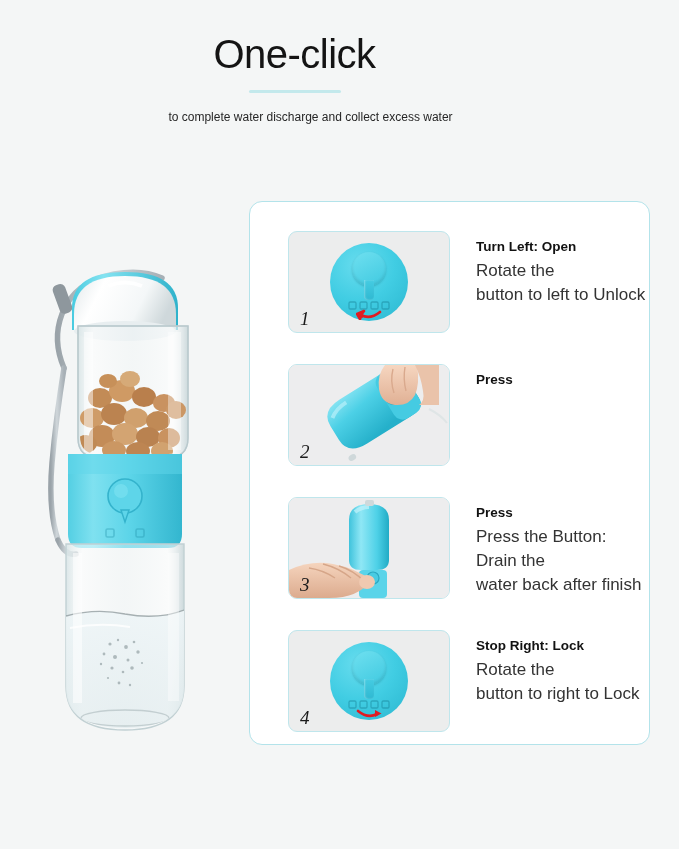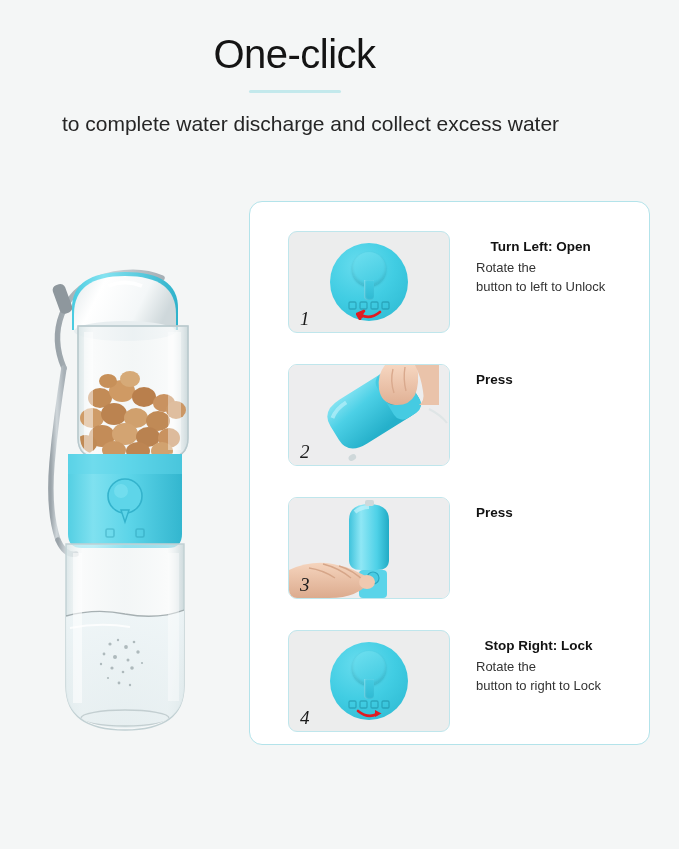--- a/index.html
+++ b/index.html
@@ -34,21 +34,21 @@
   #title-rule {
     width: 92px;
     height: 3px;
     background: #c3e9ec;
     margin: 14px auto 0 auto;
     border-radius: 2px;
   }
   #subtitle {
     margin: 0;
     padding-top: 17px;
-    font-size: 21px;
+    font-size: 12px;
     font-weight: 400;
     color: #262626;
     line-height: 1.3;
     padding-left: 32px;
   }
 
   
   #product-photo {
     position: absolute;
     left: 18px;
@@ -108,24 +108,23 @@
     padding-left: 26px;
     padding-top: 8px;
   }
   .step-title {
     font-size: 13.5px;
     font-weight: bold;
     color: #121212;
     margin: 0 0 4px 0;
     line-height: 1.2;
     white-space: nowrap;
-    text-align: center;
   }
   .step-desc {
-    font-size: 13px;
+    font-size: 17px;
     color: #333333;
     line-height: 1.42;
     white-space: pre-line;
   }
 
   
   .cap-scene { position: absolute; inset: 0; }
   .cap-disc {
     position: absolute;
     left: 50%; top: 50%;
@@ -403,20 +402,22 @@
             <path d="M20 70 Q34 72 46 80" stroke="#d6a689" stroke-width="1.4" fill="none"></path>
             <path d="M34 66 Q50 70 62 80" stroke="#d6a689" stroke-width="1.4" fill="none"></path>
             <path d="M50 68 Q64 72 76 84" stroke="#d6a689" stroke-width="1.4" fill="none"></path>
             <ellipse cx="78" cy="84" rx="8" ry="7" fill="#f0c9b0"></ellipse>
           </g>
         </svg>
         <span class="step-num">3</span>
       </div>
       <div class="step-text">
         <div class="step-title">Press</div>
+        <div class="step-desc">Press the Button: Drain the
+water back after finish</div>
       </div>
     </div>
 
     <div class="step-row">
       <div class="step-thumb">
         <div class="cap-scene">
           <div class="cap-disc"></div>
           <div class="cap-btn"></div>
           <div class="cap-stem"></div>
           <svg class="cap-ticks" viewBox="0 0 42 9">

